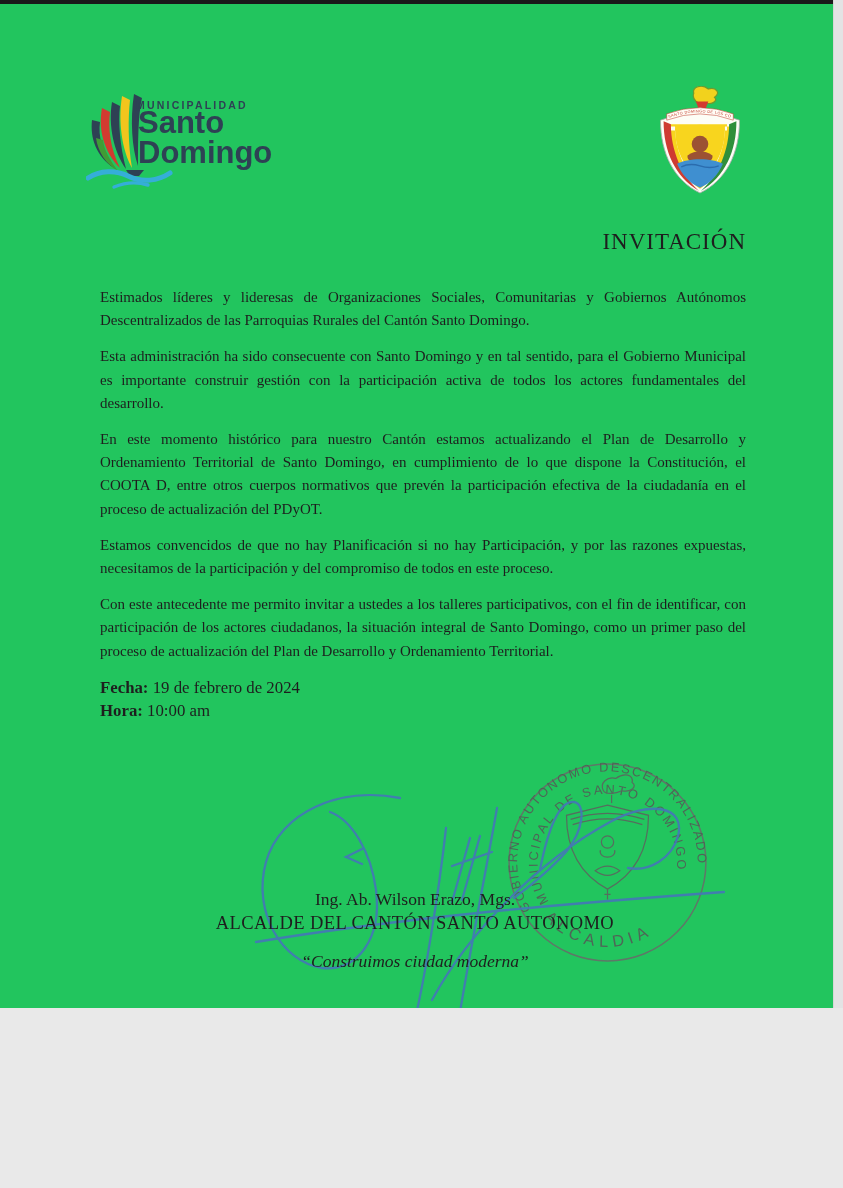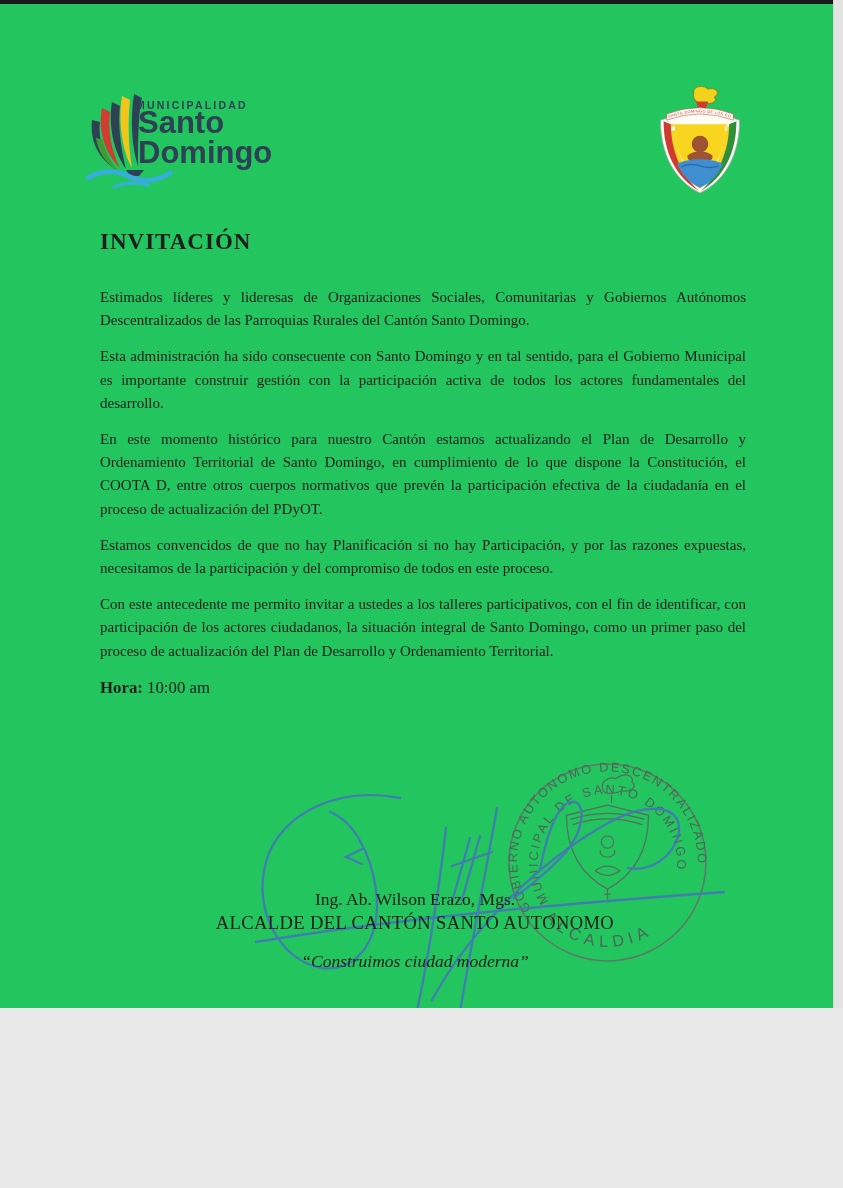--- a/index.html
+++ b/index.html
@@ -25,21 +25,21 @@
   .logo-name{
     position:absolute;left:52px;top:16px;
     font-family:"Liberation Sans", sans-serif;
     font-weight:bold;font-size:31px;line-height:30px;color:#2e4154;
   }
   .crest{position:absolute;left:648px;top:86px;}
 
   
   .title{
     position:absolute;left:100px;top:229px;width:646px;
-    text-align:left;font-weight:bold;font-size:23px;letter-spacing:1px;
+    text-align:right;font-weight:normal;font-size:23px;letter-spacing:1px;
   }
   .content{position:absolute;left:100px;top:286px;width:646px;}
   .content p{
     margin:0 0 13px 0;
     font-size:15px;line-height:23.2px;text-align:justify;
   }
   .details{margin-top:9px;font-size:16.8px;line-height:23.2px;}
   .details b{font-weight:bold;}
 
   
@@ -108,20 +108,21 @@
 
   <div class="title">INVITACIÓN</div>
 
   <div class="content">
     <p>Estimados líderes y lideresas de Organizaciones Sociales, Comunitarias y Gobiernos Autónomos Descentralizados de las Parroquias Rurales del Cantón Santo Domingo.</p>
     <p>Esta administración ha sido consecuente con Santo Domingo y en tal sentido, para el Gobierno Municipal es importante construir gestión con la participación activa de todos los actores fundamentales del desarrollo.</p>
     <p>En este momento histórico para nuestro Cantón estamos actualizando el Plan de Desarrollo y Ordenamiento Territorial de Santo Domingo, en cumplimiento de lo que dispone la Constitución, el COOTA D, entre otros cuerpos normativos que prevén la  participación efectiva de la ciudadanía en el proceso de actualización del PDyOT.</p>
     <p>Estamos convencidos de que no hay Planificación si no hay Participación, y por las razones expuestas, necesitamos de la participación y del compromiso de todos en este proceso.</p>
     <p>Con este antecedente me permito invitar a ustedes a los talleres participativos, con el fin de identificar, con participación de los actores ciudadanos, la situación integral de Santo Domingo, como un primer paso del proceso de actualización del Plan de Desarrollo y Ordenamiento Territorial.</p>
     <div class="details">
+      <div><b>Fecha:</b><span> 19 de febrero de 2024</span></div>
       <div><b>Hora:</b><span> 10:00 am</span></div>
     </div>
   </div>
 
   <svg class="stamp" width="205" height="205" viewBox="0 0 200 200" opacity="0.85">
     <circle cx="100" cy="100" r="96" fill="none" stroke="#6a6a6a" stroke-width="1.5"></circle>
     <defs>
       <path id="arcOuter" d="M 25.5,146 A 88,88 0 1 1 174.5,146"></path>
       <path id="arcInner" d="M 43,138 A 68,68 0 1 1 157,138"></path>
       <path id="arcBottom" d="M 38,154 A 82,82 0 0 0 162,154"></path>

